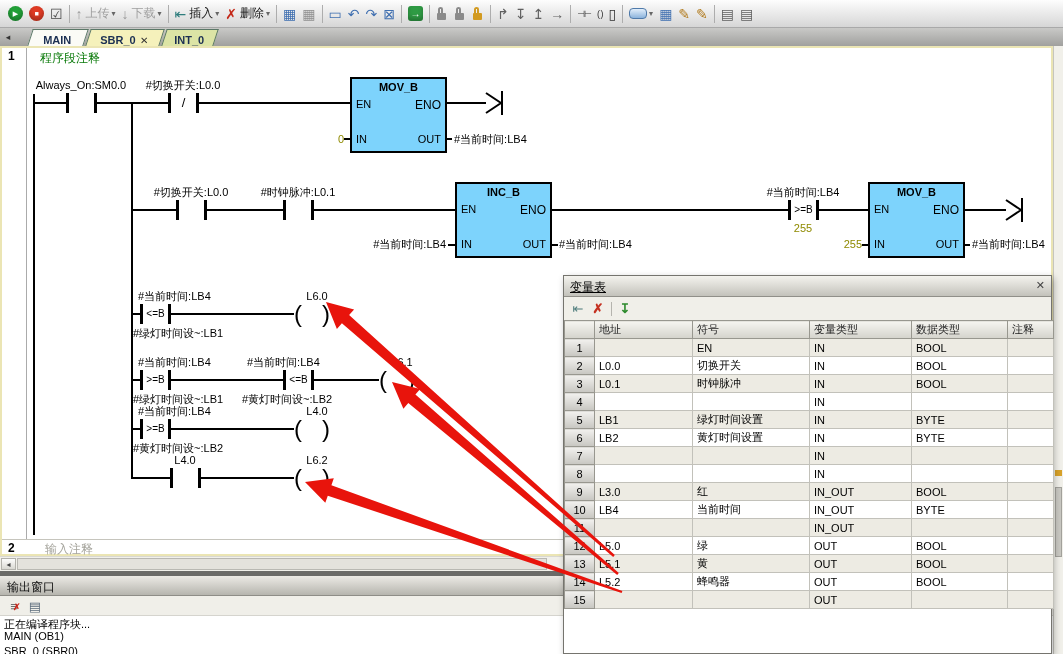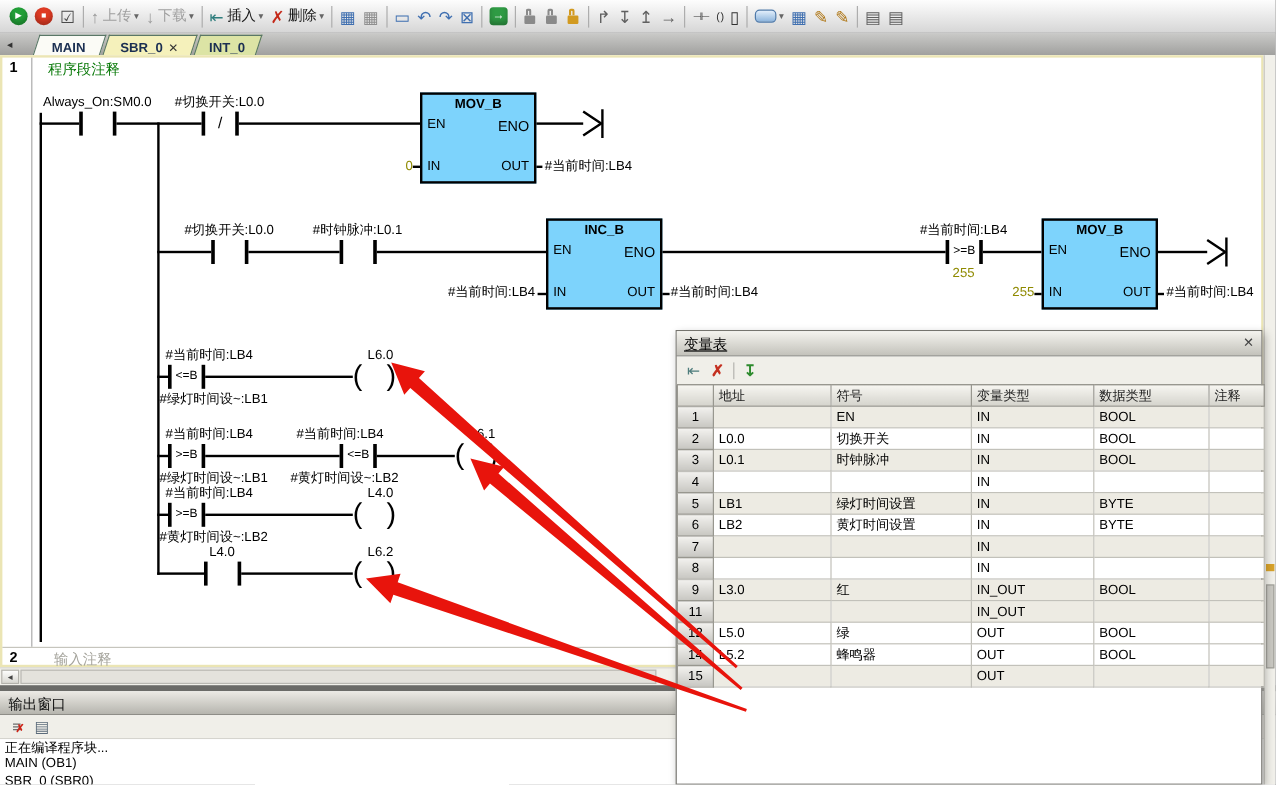--- a/index.html
+++ b/index.html
@@ -497,32 +497,48 @@
             <td></td>
           </tr>
           <tr class="odd">
             <th>9</th>
             <td>L3.0</td>
             <td>红</td>
             <td>IN_OUT</td>
             <td>BOOL</td>
             <td></td>
           </tr>
+          <tr class="even">
+            <th>10</th>
+            <td>LB4</td>
+            <td>当前时间</td>
+            <td>IN_OUT</td>
+            <td>BYTE</td>
+            <td></td>
+          </tr>
           <tr class="odd">
             <th>11</th>
             <td></td>
             <td></td>
             <td>IN_OUT</td>
             <td></td>
             <td></td>
           </tr>
           <tr class="even">
             <th>12</th>
             <td>L5.0</td>
             <td>绿</td>
+            <td>OUT</td>
+            <td>BOOL</td>
+            <td></td>
+          </tr>
+          <tr class="odd">
+            <th>13</th>
+            <td>L5.1</td>
+            <td>黄</td>
             <td>OUT</td>
             <td>BOOL</td>
             <td></td>
           </tr>
           <tr class="even">
             <th>14</th>
             <td>L5.2</td>
             <td>蜂鸣器</td>
             <td>OUT</td>
             <td>BOOL</td>

